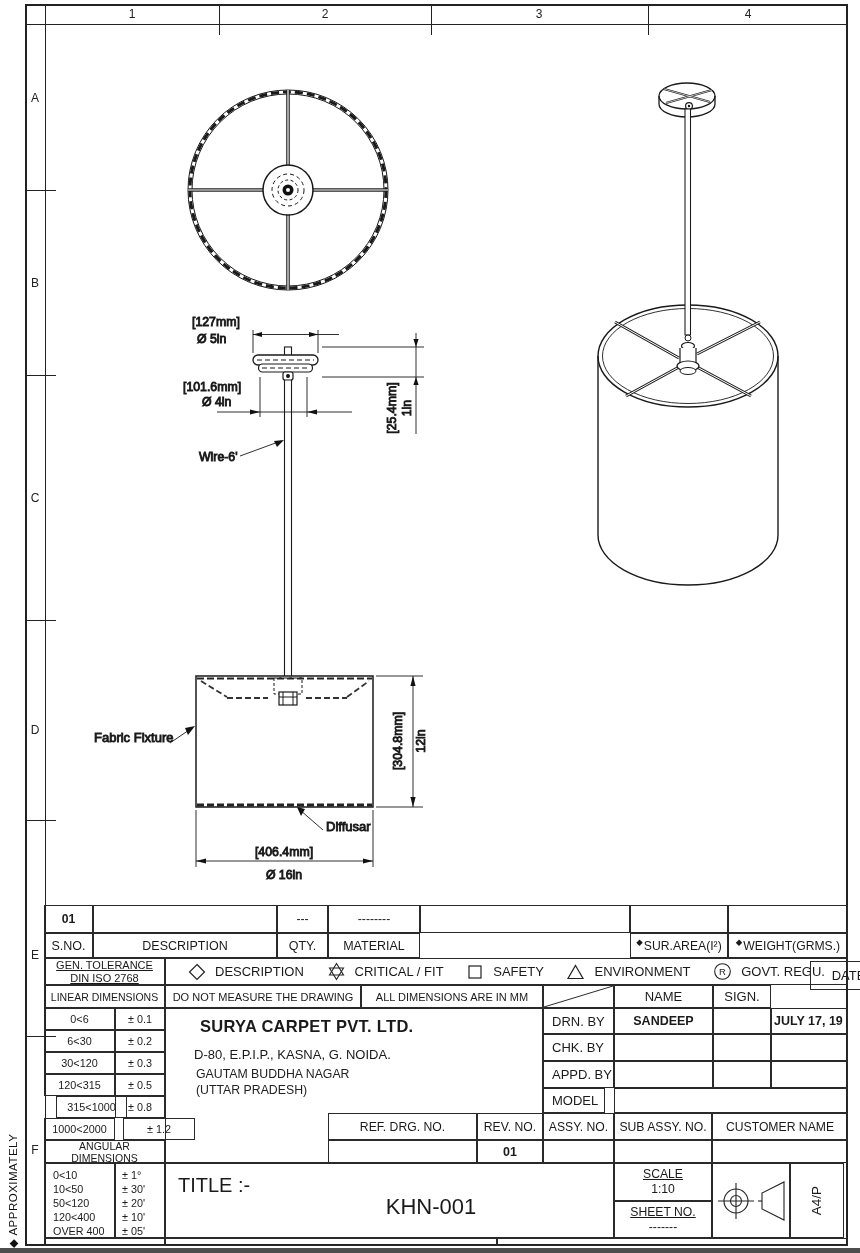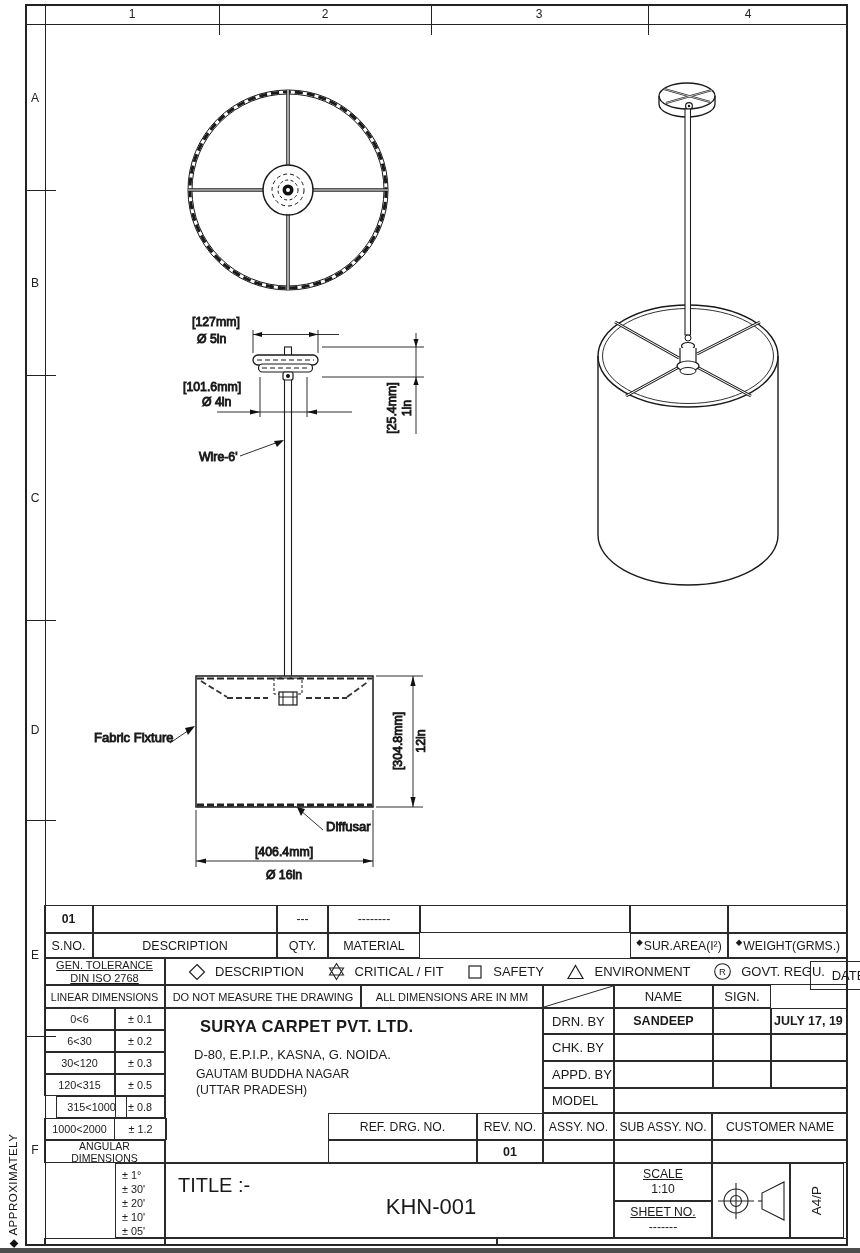--- a/index.html
+++ b/index.html
@@ -283,21 +283,21 @@
   <div class="cell tl" style="left:115px;top:1008px;width:50px;height:22px;">± 0.1</div>
   <div class="cell tl" style="left:44px;top:1030px;width:71px;height:22px;">6&lt;30</div>
   <div class="cell tl" style="left:115px;top:1030px;width:50px;height:22px;">± 0.2</div>
   <div class="cell tl" style="left:44px;top:1052px;width:71px;height:22px;">30&lt;120</div>
   <div class="cell tl" style="left:115px;top:1052px;width:50px;height:22px;">± 0.3</div>
   <div class="cell tl" style="left:44px;top:1074px;width:71px;height:22px;">120&lt;315</div>
   <div class="cell tl" style="left:115px;top:1074px;width:50px;height:22px;">± 0.5</div>
   <div class="cell tl" style="left:44px;top:1096px;width:71px;height:22px;margin-left:12px;">315&lt;1000</div>
   <div class="cell tl" style="left:115px;top:1096px;width:50px;height:22px;">± 0.8</div>
   <div class="cell tl" style="left:44px;top:1118px;width:71px;height:22px;">1000&lt;2000</div>
-  <div class="cell tl" style="left:114px;top:1118px;width:53px;height:22px;">± 1.2</div>
+  <div class="cell tl" style="left:123px;top:1118px;width:72px;height:22px;">± 1.2</div>
 
   <div class="cell" style="left:165px;top:1008px;width:378px;height:155px;justify-content:flex-start;align-items:flex-start;">
     <span class="company-name">SURYA CARPET PVT. LTD.</span>
     <span class="addr1">D-80, E.P.I.P., KASNA, G. NOIDA.</span>
     <span class="addr2">GAUTAM BUDDHA NAGAR</span>
     <span class="addr3">(UTTAR PRADESH)</span>
   </div>
 
   <div class="cell lft f13" style="left:543px;top:1008px;width:71px;height:26px;">DRN. BY</div>
   <div class="cell f125 b" style="left:614px;top:1008px;width:99px;height:26px;">SANDEEP</div>
@@ -307,36 +307,43 @@
   <div class="cell lft f13" style="left:543px;top:1034px;width:71px;height:27px;">CHK. BY</div>
   <div class="cell" style="left:614px;top:1034px;width:99px;height:27px;"></div>
   <div class="cell" style="left:713px;top:1034px;width:58px;height:27px;"></div>
   <div class="cell" style="left:771px;top:1034px;width:77px;height:27px;"></div>
 
   <div class="cell lft f13" style="left:543px;top:1061px;width:71px;height:27px;">APPD. BY</div>
   <div class="cell" style="left:614px;top:1061px;width:99px;height:27px;"></div>
   <div class="cell" style="left:713px;top:1061px;width:58px;height:27px;"></div>
   <div class="cell" style="left:771px;top:1061px;width:77px;height:27px;"></div>
 
-  <div class="cell lft f13" style="left:543px;top:1088px;width:71px;height:25px;">MODEL</div>
+  <div class="cell lft f13" style="left:543px;top:1088px;width:62px;height:25px;">MODEL</div>
   <div class="cell" style="left:614px;top:1088px;width:234px;height:25px;"></div>
 
   <div class="cell f12" style="left:328px;top:1113px;width:149px;height:27px;">REF. DRG. NO.</div>
   <div class="cell f12" style="left:477px;top:1113px;width:66px;height:27px;">REV. NO.</div>
   <div class="cell f12" style="left:543px;top:1113px;width:71px;height:27px;">ASSY. NO.</div>
   <div class="cell f12" style="left:614px;top:1113px;width:98px;height:27px;">SUB ASSY. NO.</div>
   <div class="cell f12" style="left:712px;top:1113px;width:136px;height:27px;">CUSTOMER NAME</div>
 
   <div class="cell" style="left:328px;top:1140px;width:149px;height:23px;"></div>
   <div class="cell f125 b" style="left:477px;top:1140px;width:66px;height:23px;">01</div>
   <div class="cell" style="left:543px;top:1140px;width:71px;height:23px;"></div>
   <div class="cell" style="left:614px;top:1140px;width:98px;height:23px;"></div>
   <div class="cell" style="left:712px;top:1140px;width:136px;height:23px;"></div>
 
   <div class="cell f10" style="left:44px;top:1140px;width:121px;height:23px;">ANGULAR DIMENSIONS</div>
+  <div class="cell tolcol" style="left:44px;top:1163px;width:71px;height:75px;">
+    <span class="tl">0&lt;10</span>
+    <span class="tl">10&lt;50</span>
+    <span class="tl">50&lt;120</span>
+    <span class="tl">120&lt;400</span>
+    <span class="tl">OVER 400</span>
+  </div>
   <div class="cell tolcol2" style="left:115px;top:1163px;width:50px;height:75px;">
     <span class="tl">± 1°</span>
     <span class="tl">± 30'</span>
     <span class="tl">± 20'</span>
     <span class="tl">± 10'</span>
     <span class="tl">± 05'</span>
   </div>
 
   <div class="cell" style="left:165px;top:1163px;width:449px;height:75px;">
     <span class="title-label">TITLE :-</span>

